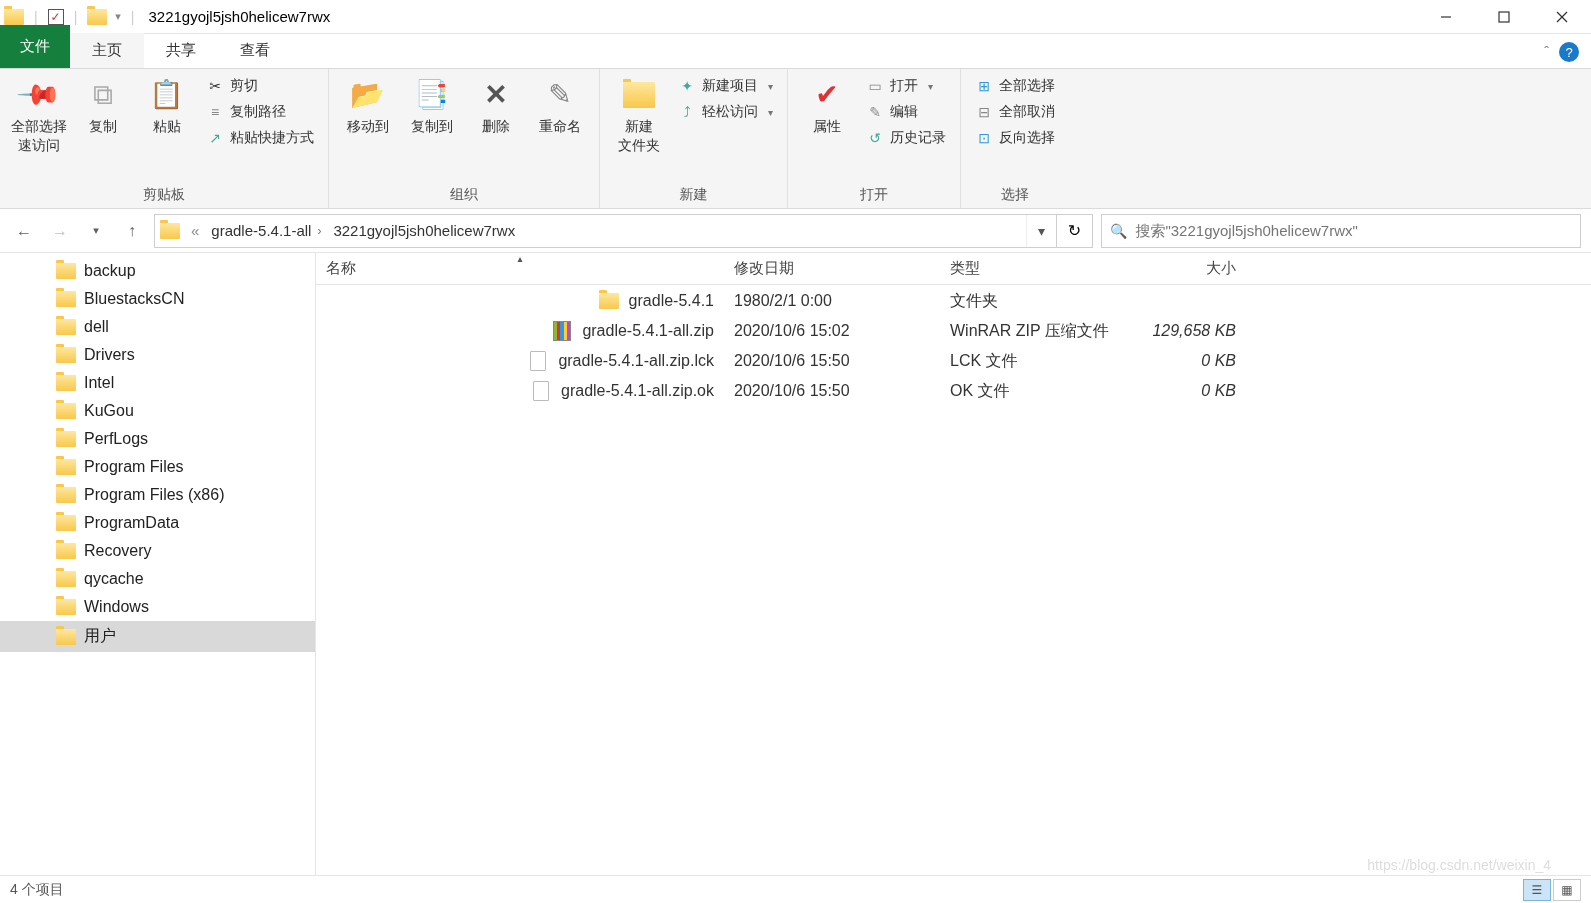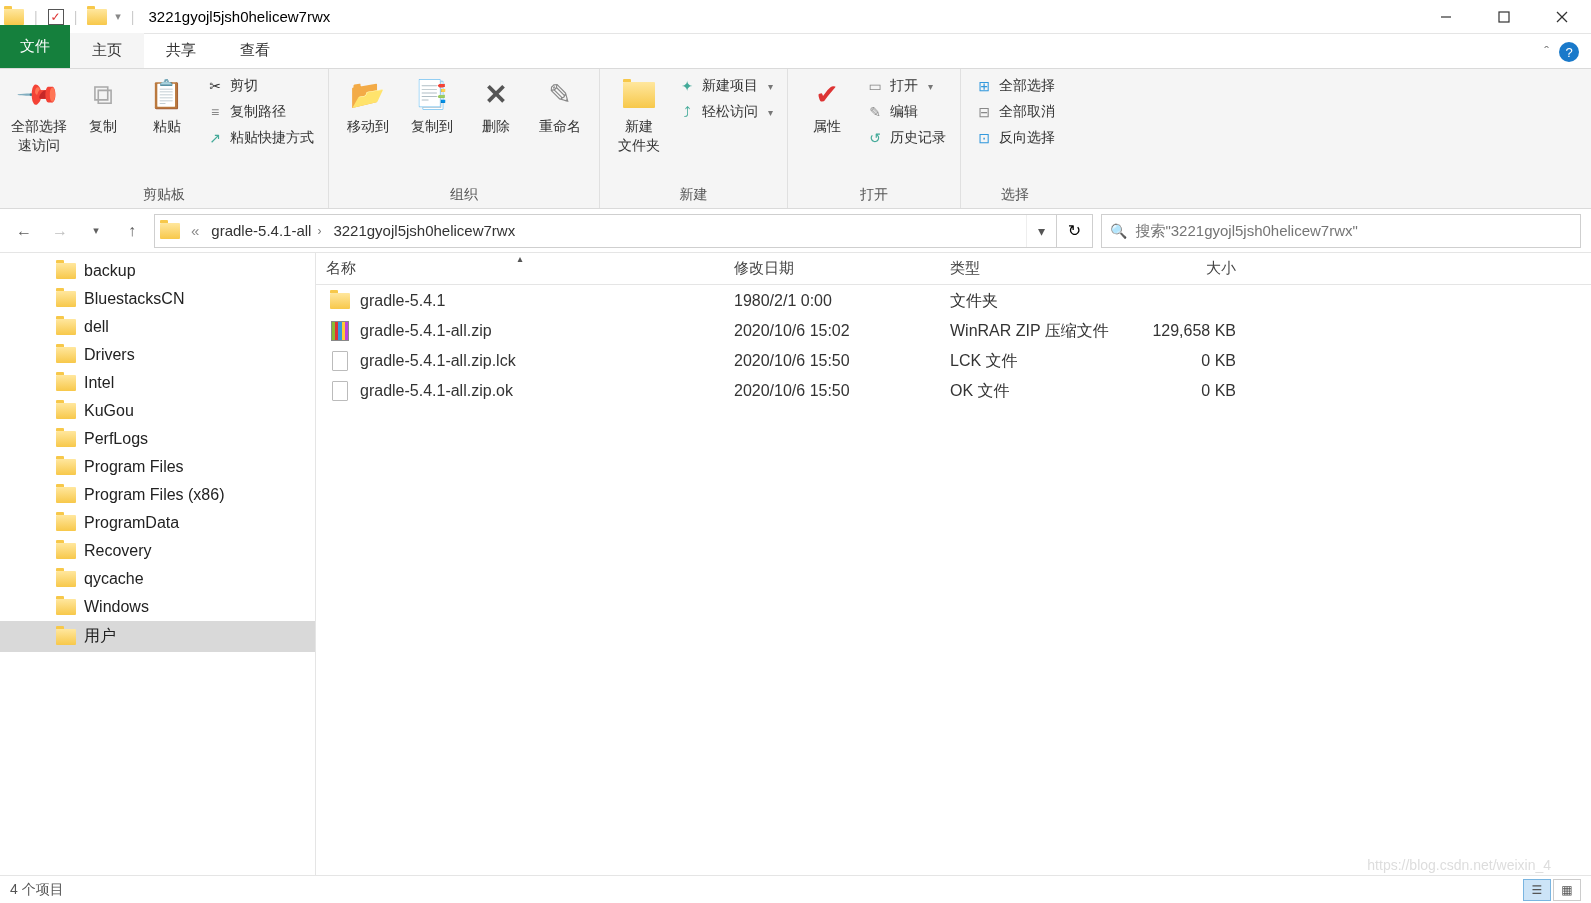--- a/index.html
+++ b/index.html
@@ -56,23 +56,23 @@
 .tree::-webkit-scrollbar-track { background:#f0f0f0; }
 .tree::-webkit-scrollbar-thumb { background:#c0c0c0; }
 
 .content { flex:1; display:flex; flex-direction:column; }
 .cols { display:flex; border-bottom:1px solid #e5e5e5; font-size:15px; color:#444; height:32px; align-items:center;}
 .cols .c { padding:0 10px; position:relative; }
 .cols .c1 { width:408px; } .cols .c2 { width:216px; } .cols .c3 { width:196px; } .cols .c4 { width:110px; text-align:right;}
 .cols .sort { position:absolute; left:50%; top:-6px; transform:translateX(-50%); font-size:10px; color:#555;}
 .rows { flex:1; }
 .row { display:flex; align-items:center; font-size:16px; color:#333; height:30px; padding-top:2px;}
-.row .c { padding:0 10px; }
+.row .c { padding:0 10px;justify-content:flex-end; }
 .row .c1 { width:408px; display:flex; align-items:center; gap:10px; padding-left:14px;}
-.row .c2 { width:216px; } .row .c3 { width:196px; } .row .c4 { width:110px; text-align:right;}
+.row .c2 { width:216px; } .row .c3 { width:196px; } .row .c4 { width:110px; text-align:right;font-style:italic;}
 .row .ic { width:20px; height:20px; display:flex; align-items:center; justify-content:center;}
 
 
 .status { height:28px; border-top:1px solid #e5e5e5; display:flex; align-items:center; font-size:14px; color:#555; padding:0 10px;}
 .status .flex { flex:1; }
 .status .viewbtn { width:28px; height:22px; border:1px solid #ccc; margin-left:2px; display:flex; align-items:center; justify-content:center; font-size:12px;}
 .status .viewbtn.active { background:#cce4f7; border-color:#7ab5e0;}
 .watermark { position:absolute; right:40px; bottom:30px; color:#ddd; font-size:14px; }
 
 

